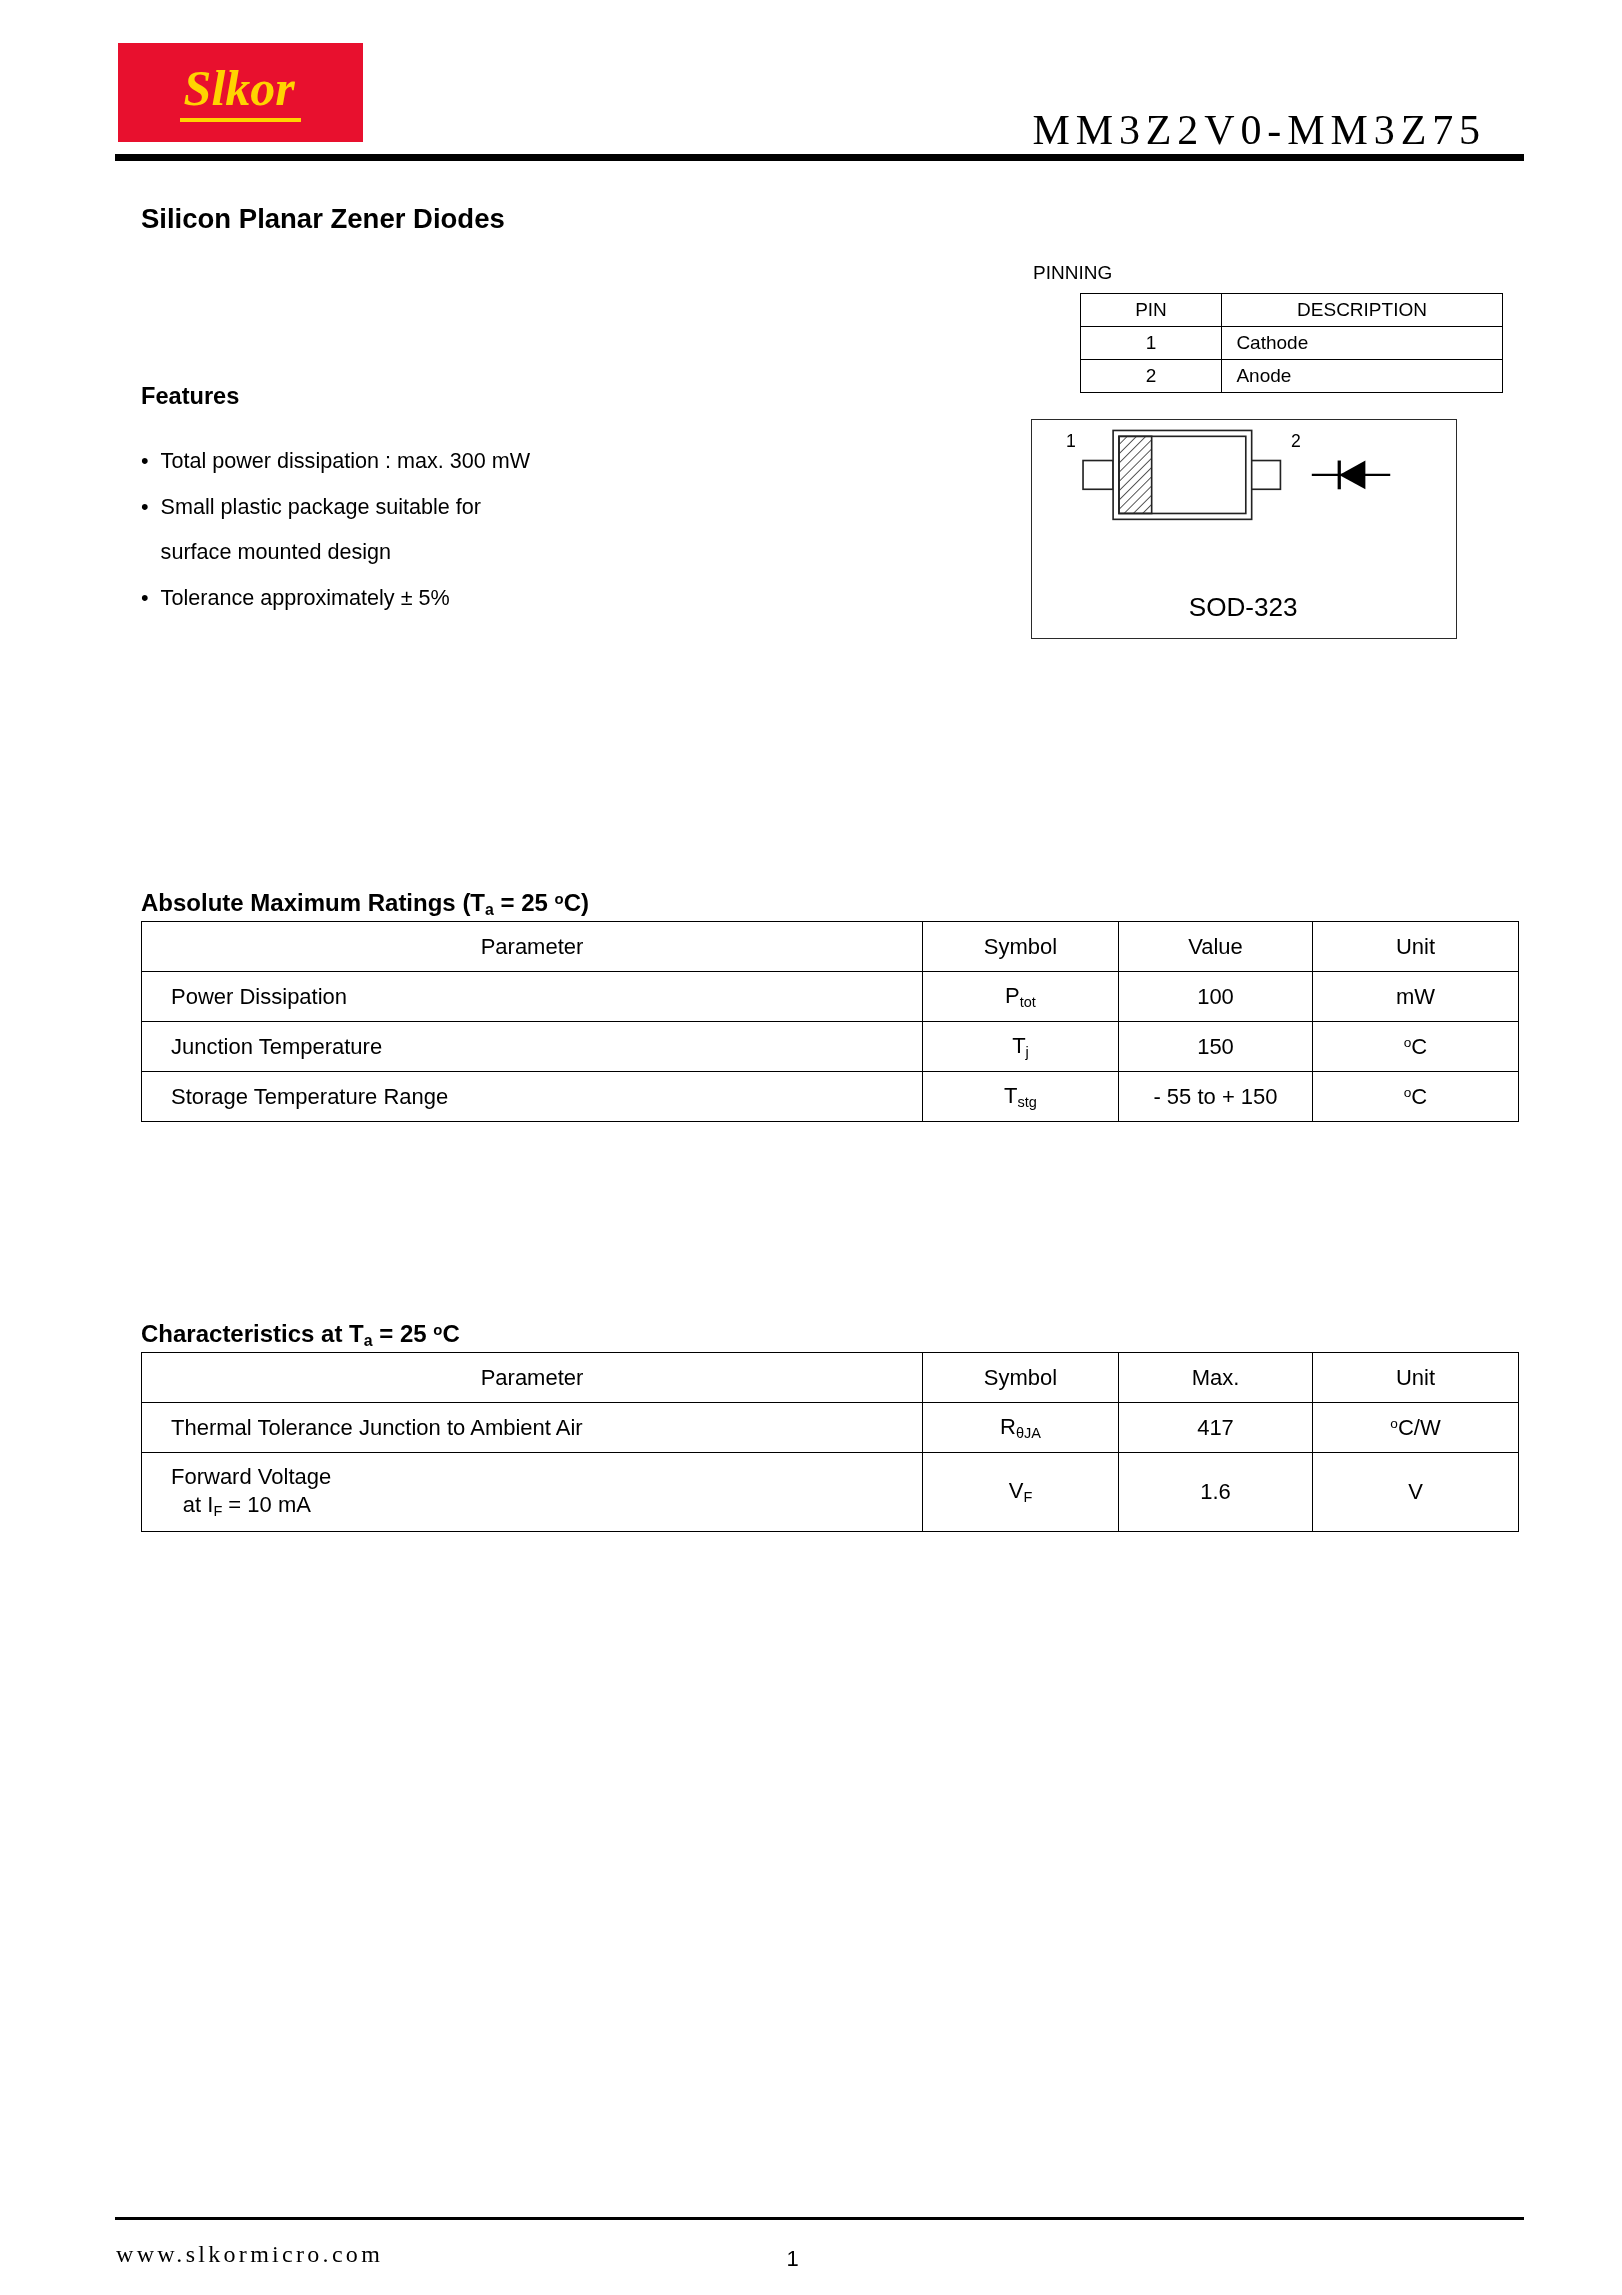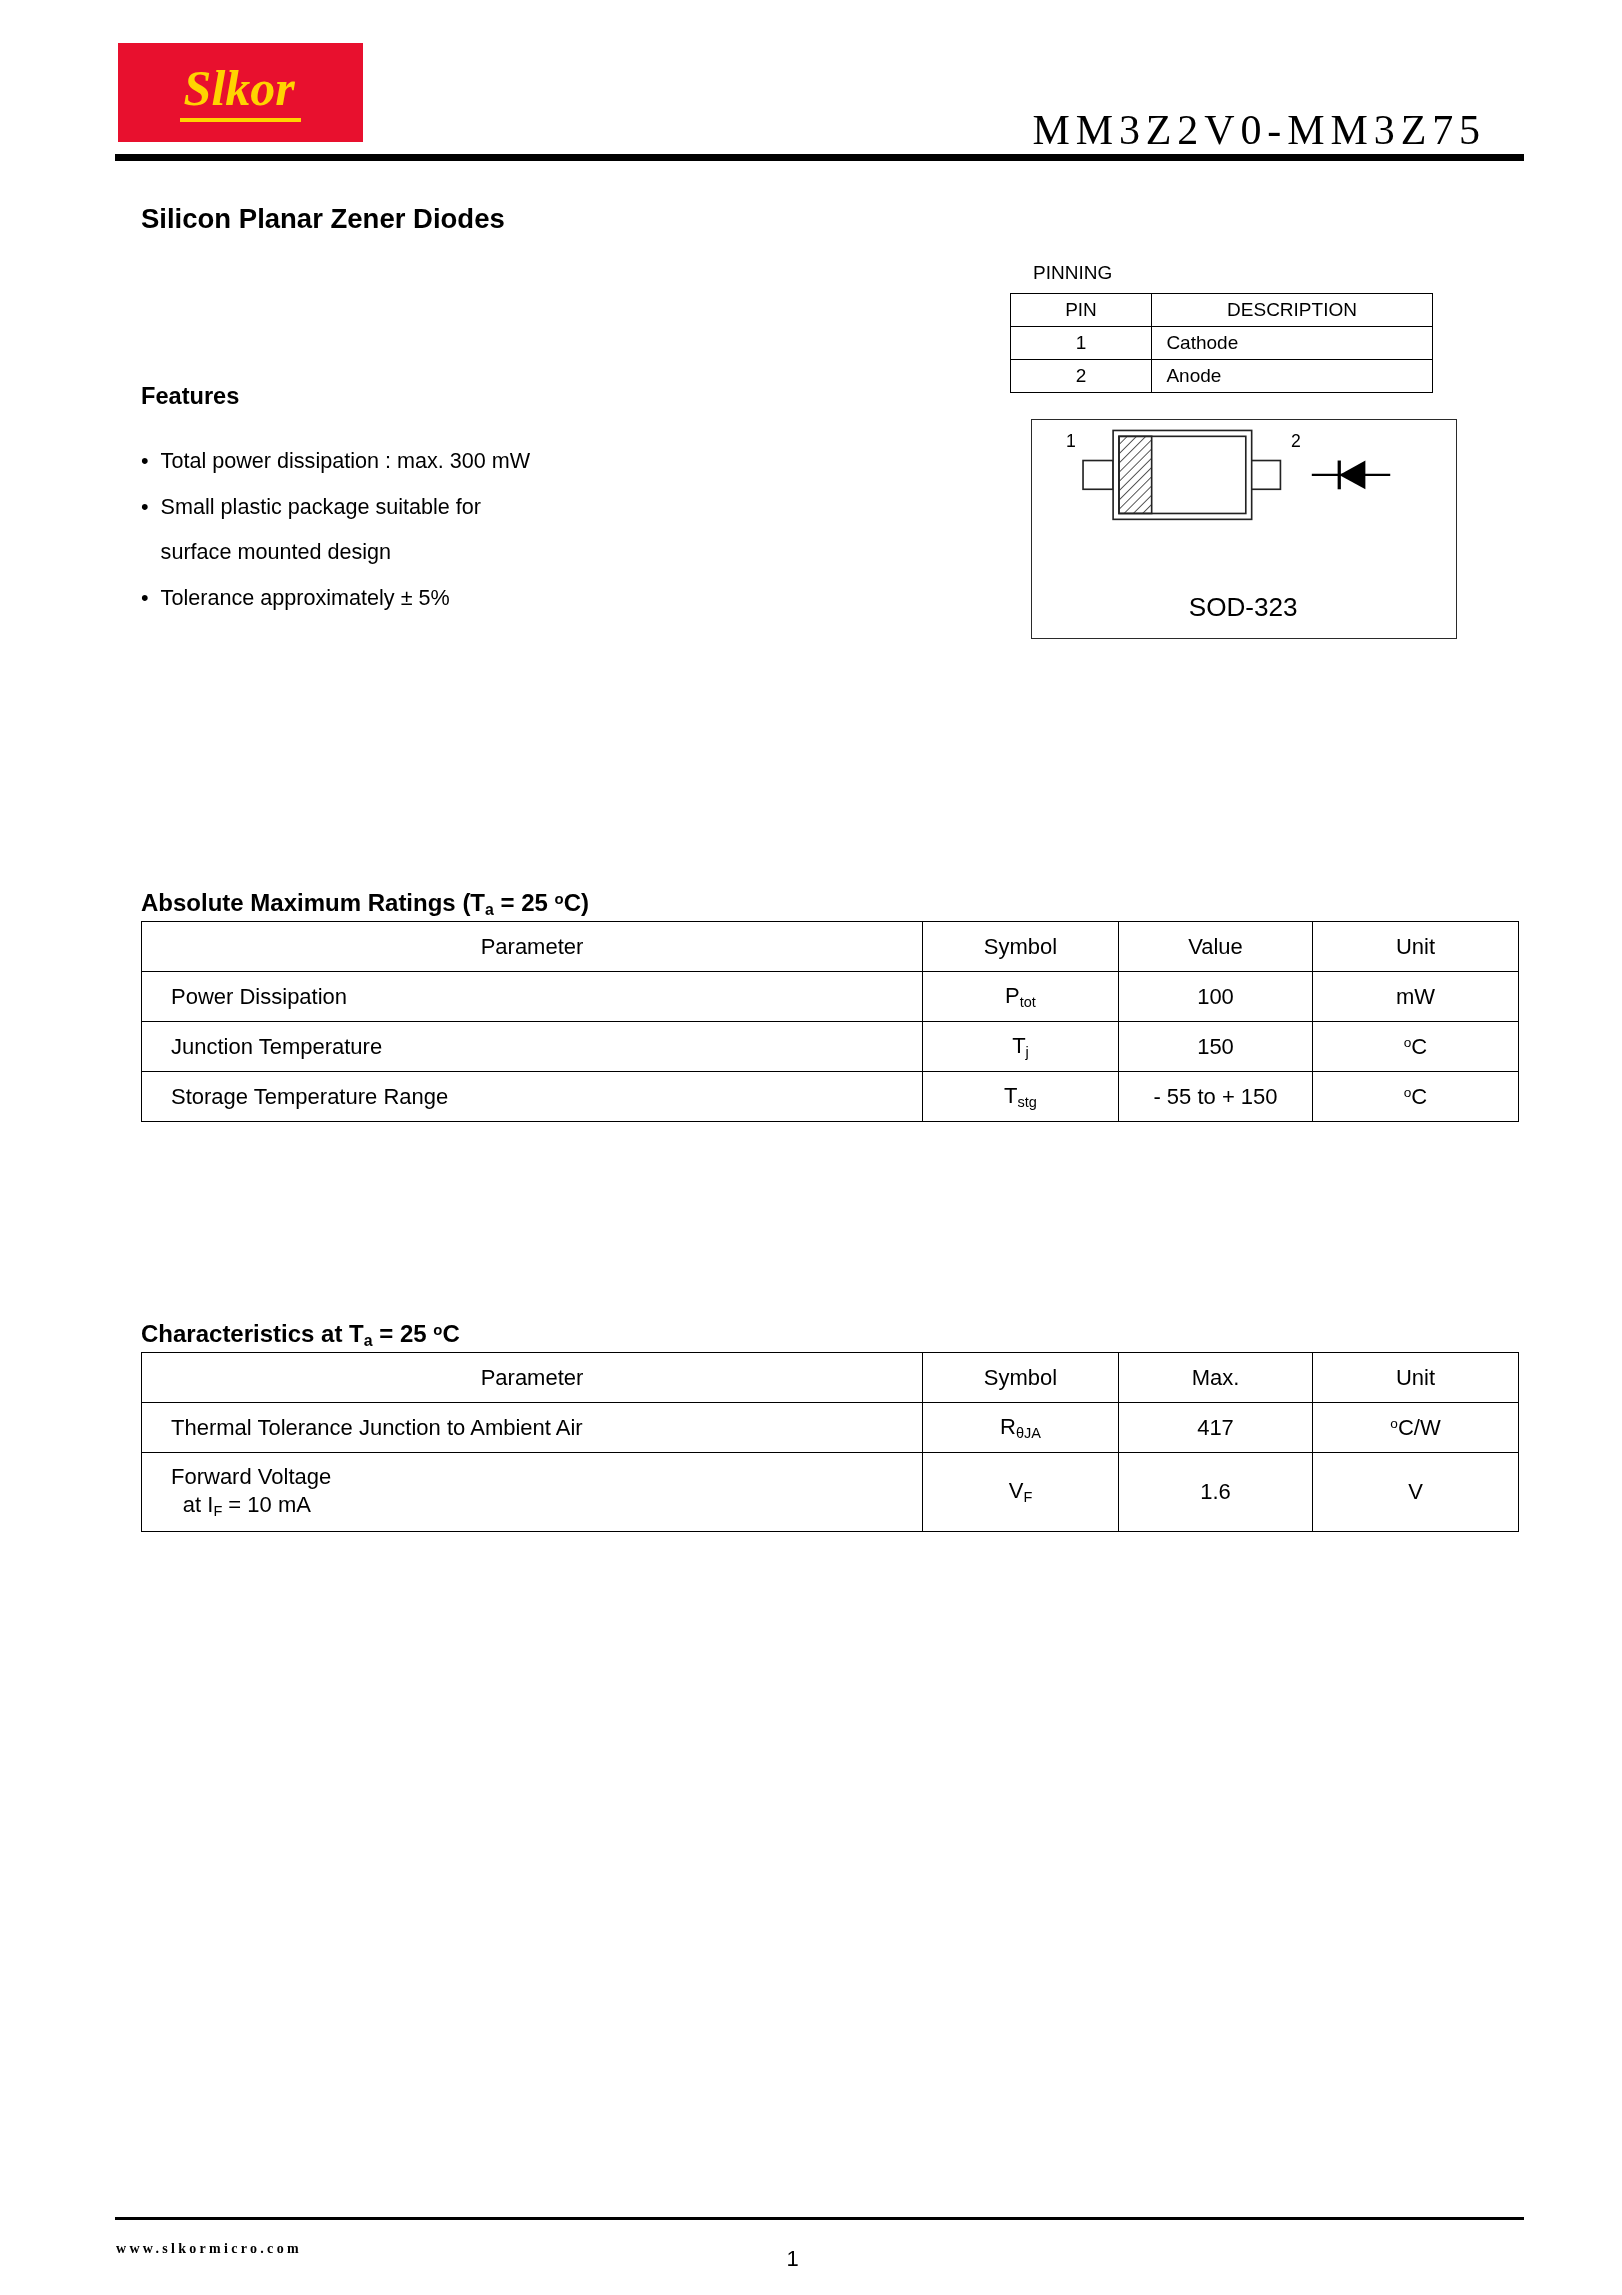--- a/index.html
+++ b/index.html
@@ -62,21 +62,21 @@
   }
 
   
   .pinning-label {
     position: absolute;
     left: 1033px; top: 262px;
     font-size: 19px;
   }
   .pinning-table {
     position: absolute;
-    left: 1010px; top: 293px;
+    left: 1080px; top: 293px;
     border-collapse: collapse;
     table-layout: fixed;
     font-size: 19px;
   }
   .pinning-table th, .pinning-table td {
     border: 1.3px solid #000;
     height: 33px;
     font-weight: normal;
   }
   .pinning-table .pin-col { text-align: center; }
@@ -136,23 +136,22 @@
   .footer-rule {
     position: absolute;
     left: 115px; top: 2217px;
     width: 1409px; height: 2.6px;
     background: #000;
   }
   .footer-url {
     position: absolute;
     left: 116px; top: 2241px;
     font-family: "Liberation Serif", serif;
-    font-size: 14px;
+    font-size: 24px;
     letter-spacing: 3.3px;
-    font-weight: bold;
   }
   .page-number {
     position: absolute;
     left: 50%; top: 2246px;
     transform: translateX(-50%);
     font-size: 22px;
   }
 
   svg text { font-family: "Liberation Sans", sans-serif; }
 </style>

